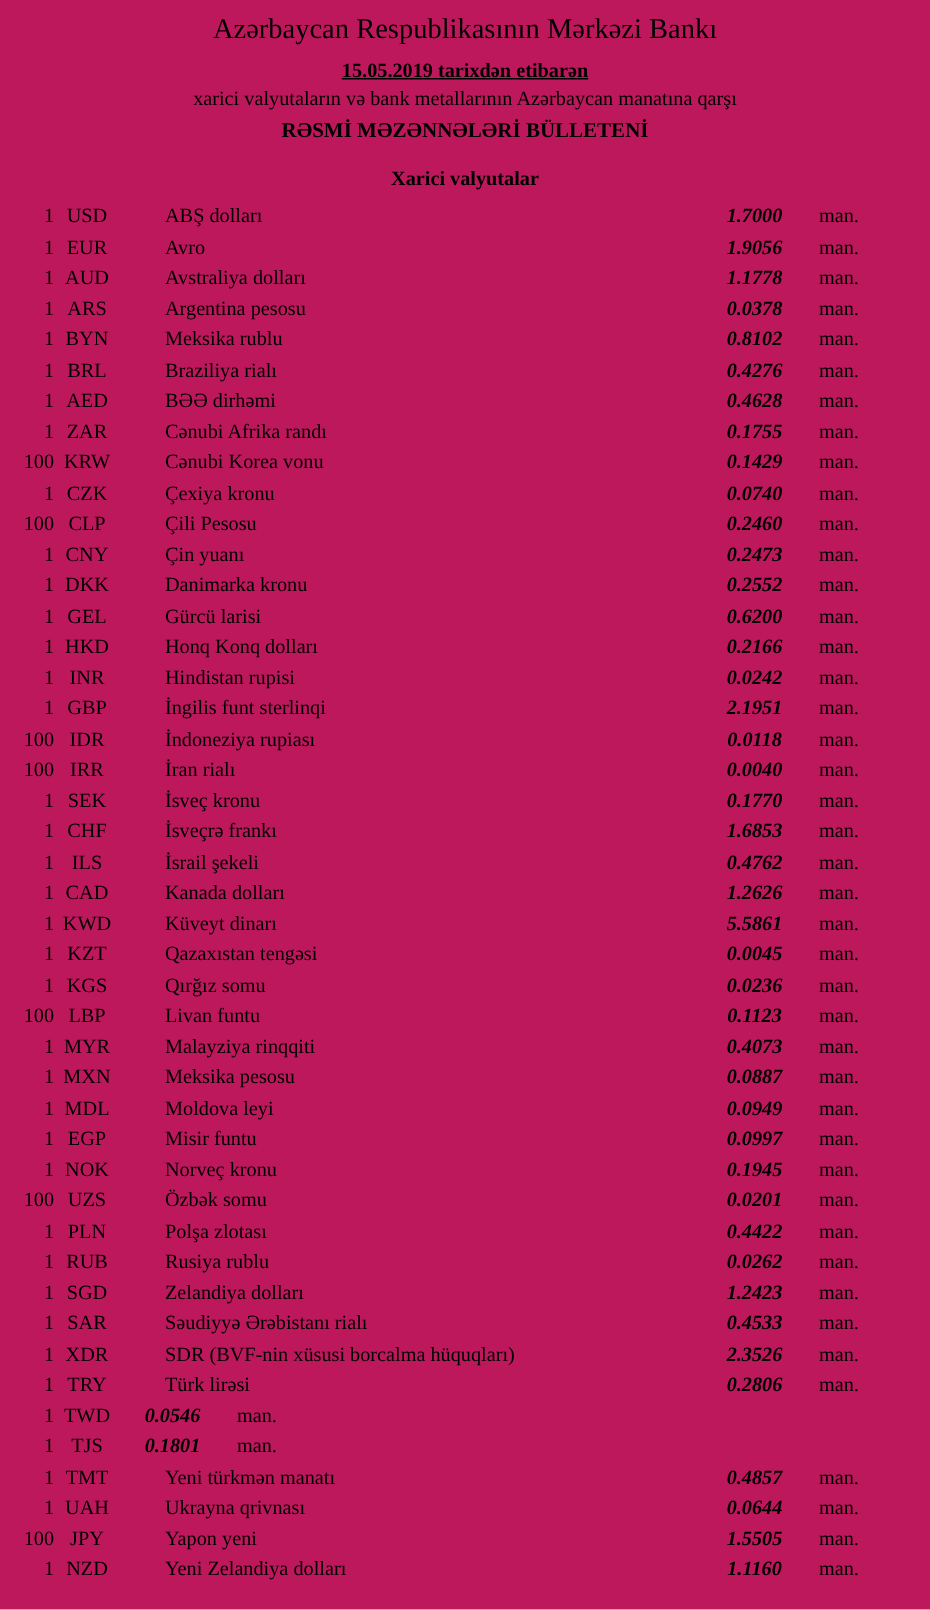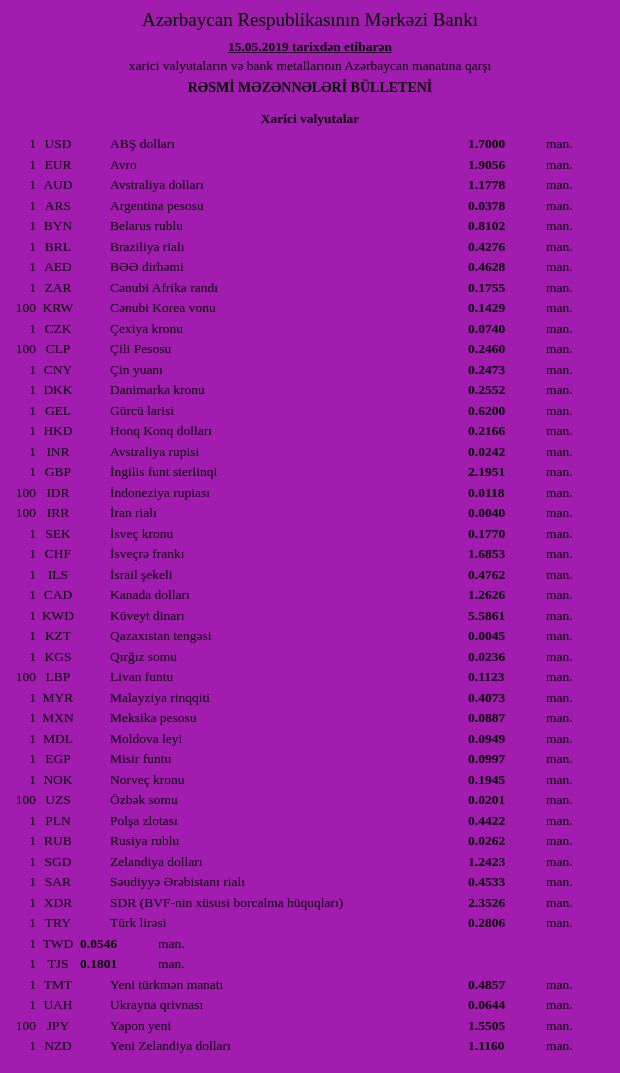--- a/index.html
+++ b/index.html
@@ -9,21 +9,21 @@
     color: #000000;
     font-family: "Liberation Serif", "DejaVu Serif", serif;
   }
   .page {
     position: relative;
     width: 620px;
     height: 1073px;
     box-sizing: border-box;
     padding-top: 8px;
     overflow: hidden;
-    background: #a21caf;
+    background: #be185d;
   }
   .header { text-align: center; }
   .title {
     font-size: 19px;
     font-weight: normal;
     line-height: 24px;
     margin: 0 0 6px 0;
   }
   .date-line {
     font-size: 13.5px;
@@ -56,22 +56,22 @@
     height: 20.5px;
     line-height: 20.5px;
     font-size: 13.5px;
     padding-right: 34px;
     box-sizing: border-box;
   }
   .qty   { width: 36px;  text-align: right;  flex: 0 0 auto; }
   .code  { width: 44px;  text-align: center; flex: 0 0 auto; }
   .name  { flex: 1 1 auto; text-align: left; padding-left: 6px;
            white-space: nowrap; overflow: hidden; margin-left: 24px; }
-  .rate  { width: 70px;  text-align: left;  flex: 0 0 auto;
-           font-weight: bold; }
+  .rate  { width: 70px;  text-align: center;  flex: 0 0 auto;
+           font-weight: bold; font-style: italic; }
   .unit  { width: 40px;  text-align: left;   flex: 0 0 auto;
            padding-left: 8px; }
 </style>
 </head>
 <body>
 
 <div class="page">
   <div class="header">
     <h1 class="title">Azərbaycan Respublikasının Mərkəzi Bankı</h1>
     <div class="date-line">15.05.2019 tarixdən etibarən</div>
@@ -110,21 +110,21 @@
     <span class="qty">1</span>
     <span class="code">ARS</span>
     <span class="name">Argentina pesosu</span>
     <span class="rate">0.0378</span>
     <span class="unit">man.</span>
   </div>
 
   <div class="row">
     <span class="qty">1</span>
     <span class="code">BYN</span>
-    <span class="name">Belarus rublu</span>
+    <span class="name">Meksika rublu</span>
     <span class="rate">0.8102</span>
     <span class="unit">man.</span>
   </div>
 
   <div class="row">
     <span class="qty">1</span>
     <span class="code">BRL</span>
     <span class="name">Braziliya rialı</span>
     <span class="rate">0.4276</span>
     <span class="unit">man.</span>
@@ -198,21 +198,21 @@
     <span class="qty">1</span>
     <span class="code">HKD</span>
     <span class="name">Honq Konq dolları</span>
     <span class="rate">0.2166</span>
     <span class="unit">man.</span>
   </div>
 
   <div class="row">
     <span class="qty">1</span>
     <span class="code">INR</span>
-    <span class="name">Avstraliya rupisi</span>
+    <span class="name">Hindistan rupisi</span>
     <span class="rate">0.0242</span>
     <span class="unit">man.</span>
   </div>
 
   <div class="row">
     <span class="qty">1</span>
     <span class="code">GBP</span>
     <span class="name">İngilis funt sterlinqi</span>
     <span class="rate">2.1951</span>
     <span class="unit">man.</span>

